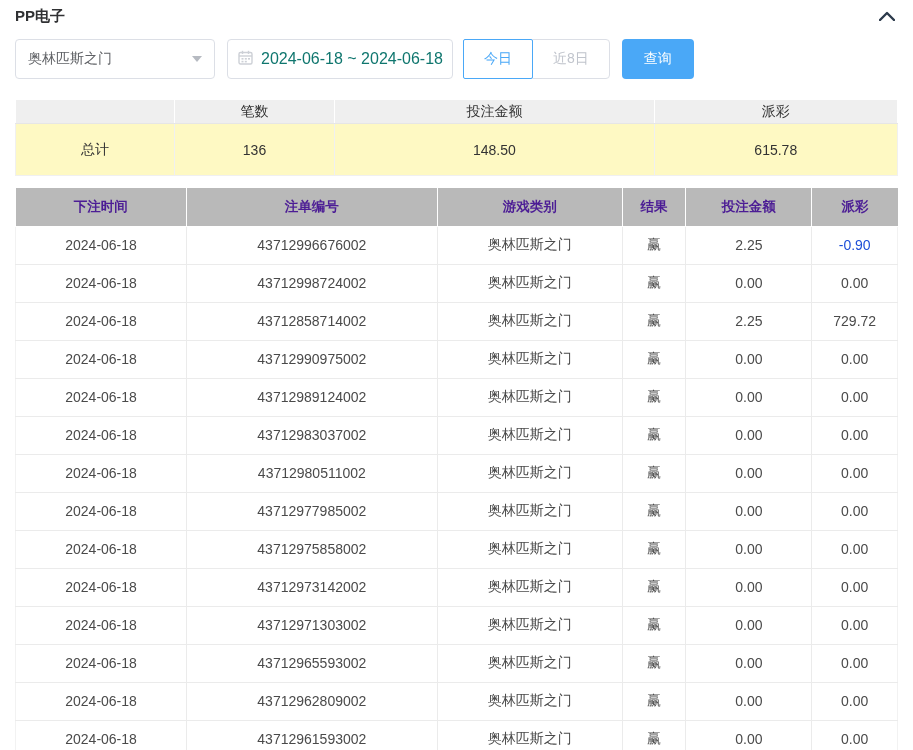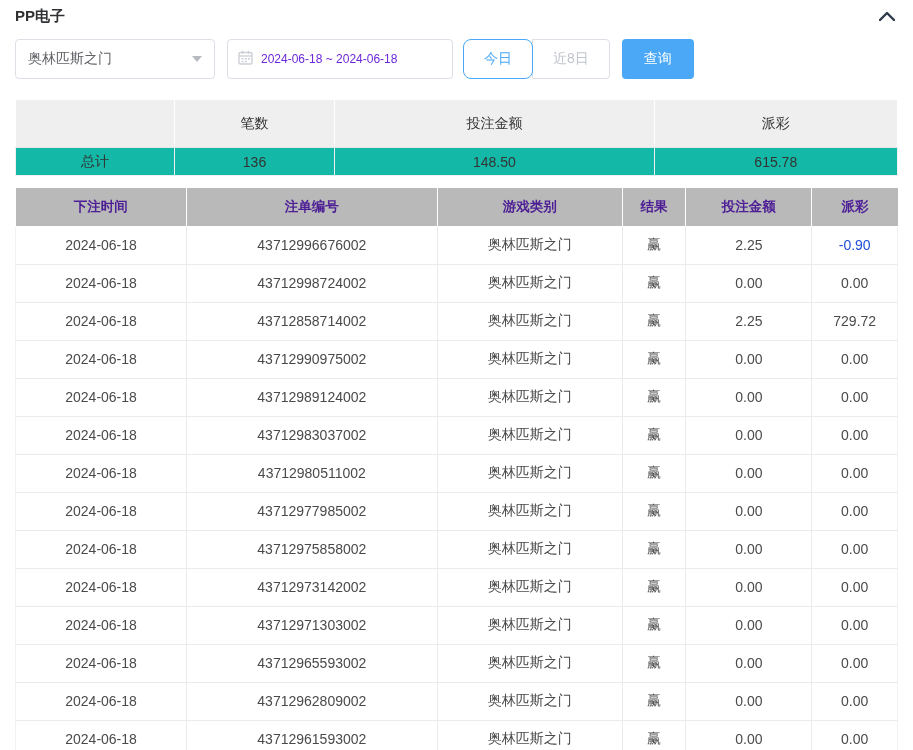--- a/index.html
+++ b/index.html
@@ -18,38 +18,38 @@
   .filter-bar { display: flex; align-items: center; margin-top: 7px; height: 40px; }
   .select-box { width: 200px; height: 40px; border: 1px solid #dcdfe6; border-radius: 4px;
     display: flex; align-items: center; justify-content: space-between; padding: 0 12px;
     cursor: pointer; background: #fff; }
   .select-box .select-value { font-size: 14px; color: #606266; }
   .caret-down { width: 0; height: 0; border-left: 5px solid transparent;
     border-right: 5px solid transparent; border-top: 6px solid #b6bac1; }
   .date-box { margin-left: 12px; width: 226px; height: 40px; border: 1px solid #dcdfe6;
     border-radius: 4px; display: flex; align-items: center; padding: 0 10px;
     background: #fff; cursor: pointer; }
-  .date-box .date-value { font-size: 12px; color: #6d28d9; margin-left: 8px; white-space: nowrap; }
+  .date-box .date-value { font-size: 16px; color: #0f766e; margin-left: 8px; white-space: nowrap; }
 
   .quick-group { margin-left: 10px; display: flex; }
   .quick-btn { height: 40px; padding: 0 20px; background: #fff; border: 1px solid #dcdfe6;
     font-size: 14px; color: #c0c4cc; cursor: pointer; margin-left: -1px; position: relative; }
   .quick-btn:first-child { border-radius: 4px 0 0 4px; margin-left: 0; }
   .quick-btn:last-child { border-radius: 0 4px 4px 0; }
   .quick-btn.active { color: var(--primary); border-color: var(--primary); z-index: 2;
-    border-radius: 8px; }
+    border-radius: 2px; }
   .query-btn { margin-left: 12px; height: 40px; width: 72px; border: none; border-radius: 4px;
     background: var(--primary); color: #fff; font-size: 14px; cursor: pointer; }
 
   
   .summary-table { margin-top: 20px; width: 883px; border-collapse: collapse;
     table-layout: fixed; }
-  .summary-table th { background: #efefef; height: 48px; font-size: 14px; font-weight: normal;
+  .summary-table th { background: #efefef; height: 24px; font-size: 14px; font-weight: normal;
     color: #333; border: 1px solid #fff; border-bottom: 1px solid #e6e6e6; text-align: center; }
-  .summary-table td { background: #14b8a6; height: 28px; font-size: 14px; color: #333;
+  .summary-table td { background: #fef9c3; height: 52px; font-size: 14px; color: #333;
     text-align: center; border: 1px solid #f0f0f0; border-top: none; }
   .summary-table col.c0 { width: 18%; } .summary-table col.c1 { width: 18.2%; }
   .summary-table col.c2 { width: 36.2%; } .summary-table col.c3 { width: 27.6%; }
 
   
   .main-table { margin-top: 12px; width: 883px; border-collapse: collapse; table-layout: fixed; }
   .main-table th { background: #b9b9b9; color: #4c1d95; font-size: 13.5px; font-weight: bold;
     height: 38px; text-align: center; border: 1px solid #fff; border-top: none; }
   .main-table th:first-child { border-left: none; } .main-table th:last-child { border-right: none; }
   .main-table td { height: 38px; font-size: 14px; color: #4a4a4a; text-align: center;

